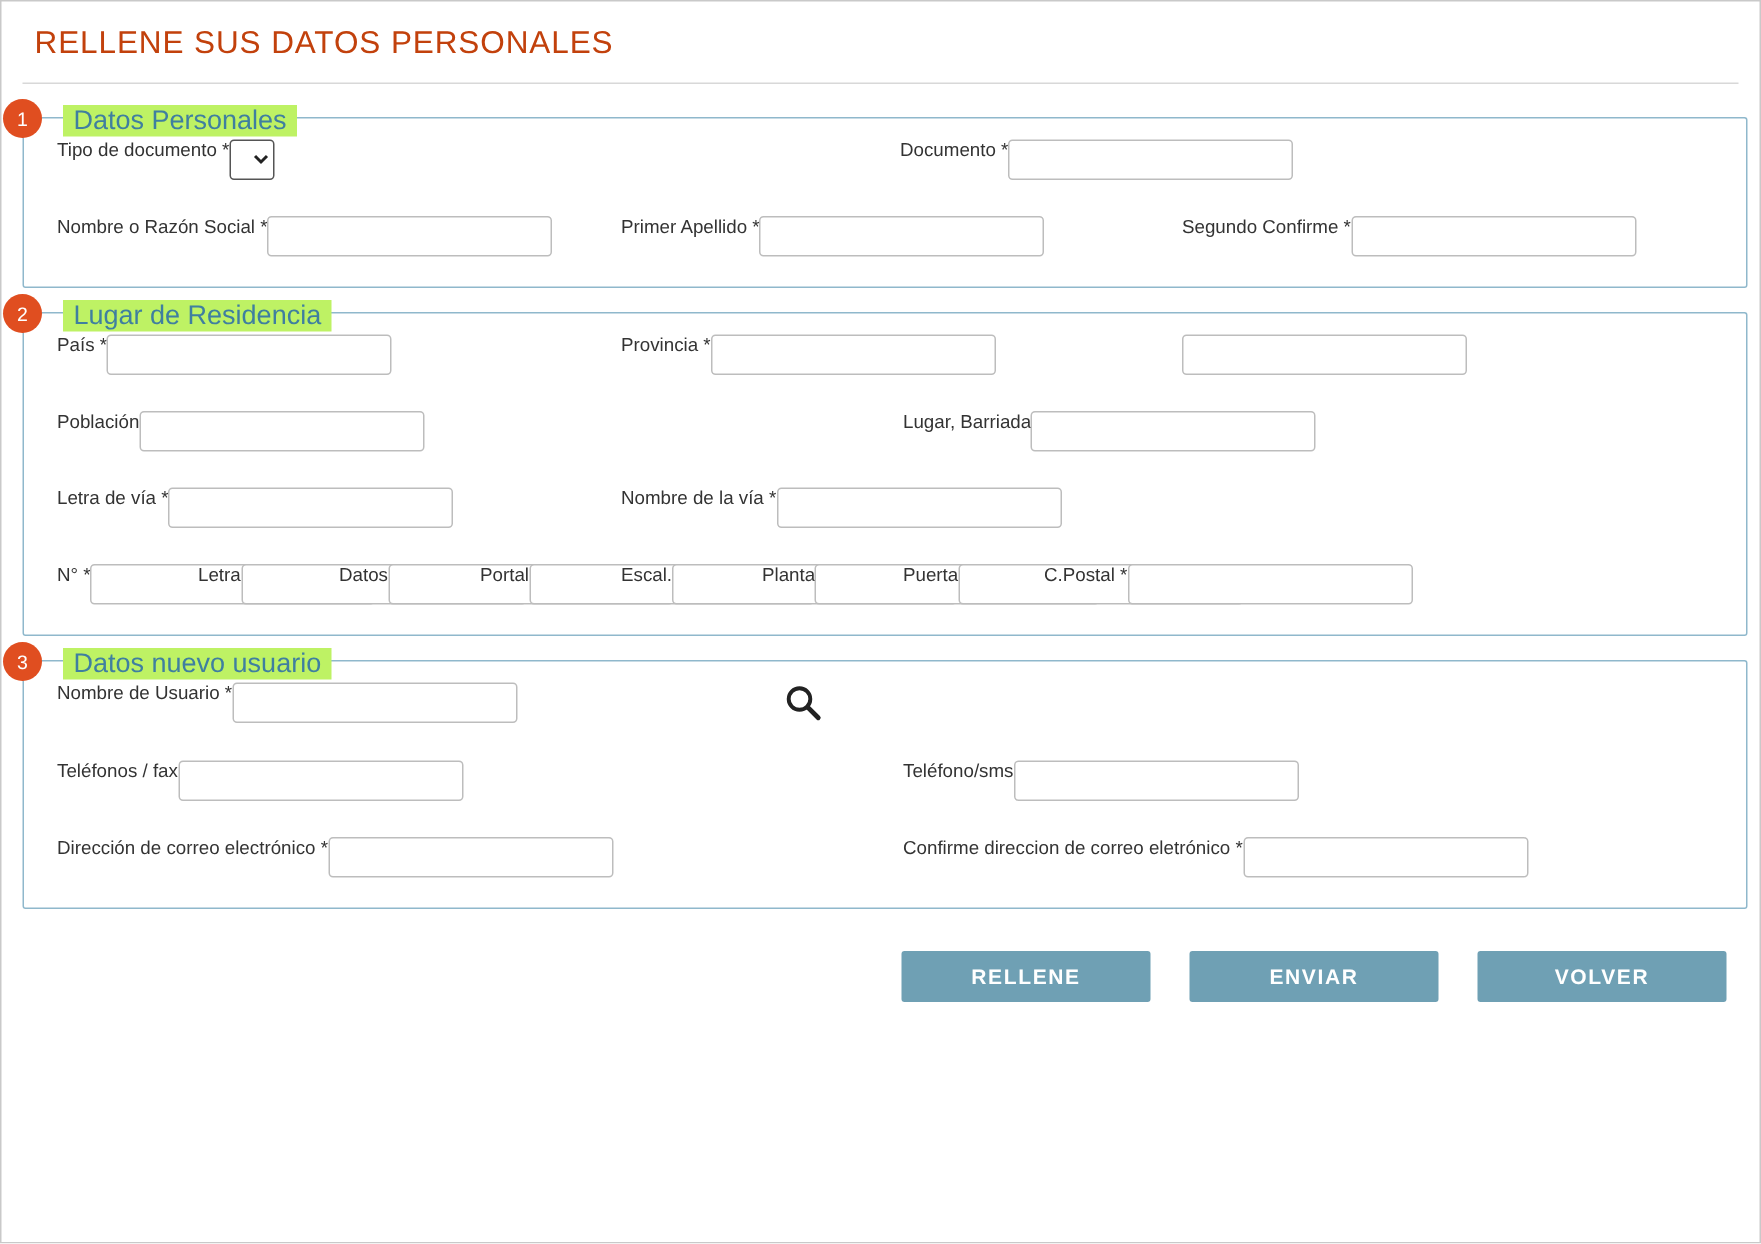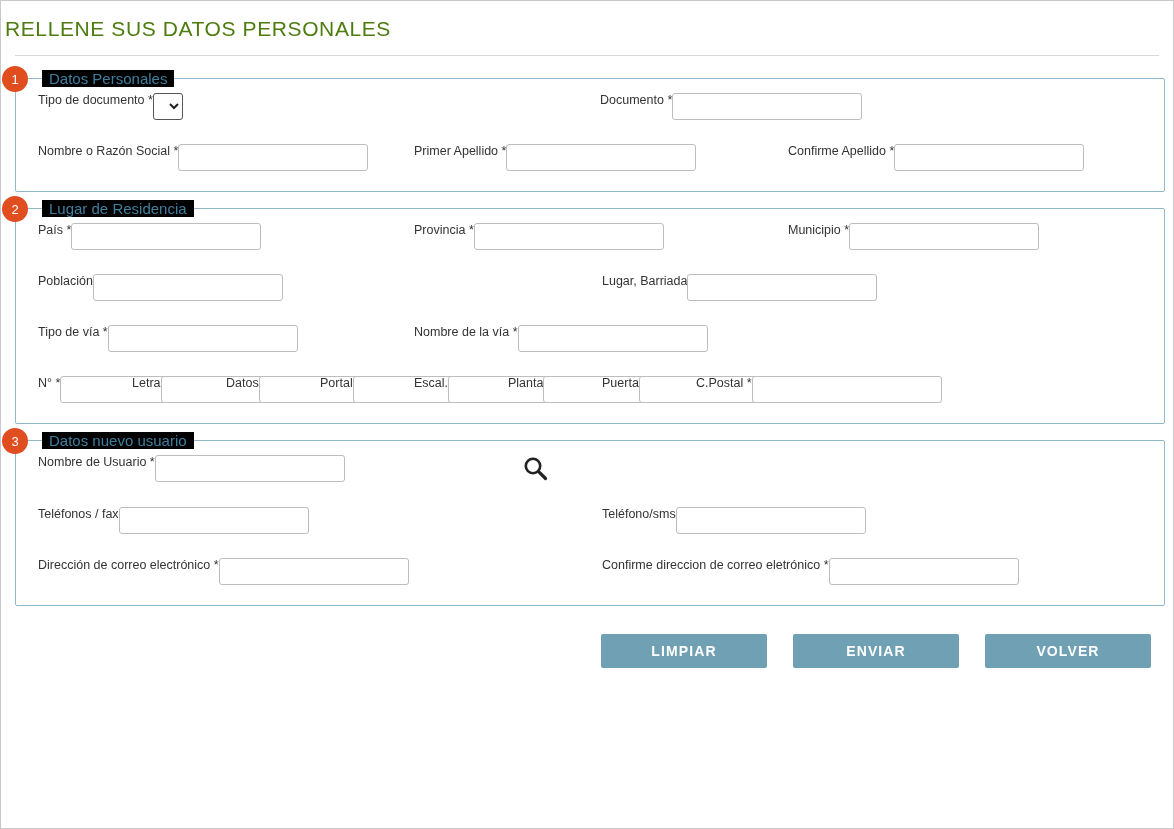--- a/index.html
+++ b/index.html
@@ -17,46 +17,46 @@
     position: relative;
     width: 1174px;
     height: 829px;
     box-sizing: border-box;
     border: 1px solid #c9c9c9;
     background: #ffffff;
   }
   .page-title {
     font-size: 21px;
     letter-spacing: 0.6px;
-    color: #4d7c0f;
-    padding: 16px 0 0 4px;
+    color: #c2410c;
+    padding: 16px 0 0 22px;
     font-weight: 400;
   }
   .title-rule {
     margin: 14px 14px 0 14px;
     border-bottom: 1px solid #d8d8d8;
   }
 
   
   .fieldset {
     position: relative;
     margin: 16px 14px 0 14px;
     border: 1px solid #8fb8cc;
     border-radius: 2px;
     padding: 14px 22px 18px 22px;
   }
   .fieldset.first { margin-top: 22px; }
   .legend {
     position: absolute;
     top: -9px;
     left: 26px;
-    background: #000000;
+    background: #bef264;
     padding: 0 7px;
     color: #3f7fa0;
-    font-size: 15px;
+    font-size: 18px;
   }
   .step-badge {
     position: absolute;
     left: -14px;
     top: -13px;
     width: 26px;
     height: 26px;
     border-radius: 13px;
     background: #e04e20;
     color: #ffffff;
@@ -183,59 +183,58 @@
     <div class="row">
       <div class="field w-nombre">
         <label>Nombre o Razón Social *</label>
         <input type="text" value="" style="">
       </div>
       <div class="field w-ap1">
         <label>Primer Apellido *</label>
         <input type="text" value="" style="">
       </div>
       <div class="field w-ap2">
-        <label>Confirme Apellido *</label>
+        <label>Segundo Confirme *</label>
         <input type="text" value="" style="">
       </div>
     </div>
   </fieldset>
 
   <fieldset class="fieldset">
     <div class="step-badge">2</div>
     <div class="legend">Lugar de Residencia</div>
 
     <div class="row">
       <div class="field w-pais">
         <label>País *</label>
         <input type="text" value="" style="">
       </div>
       <div class="field w-prov">
         <label>Provincia *</label>
         <input type="text" value="" style="">
       </div>
       <div class="field w-muni">
-        <label>Municipio *</label>
         <input type="text" value="" style="">
       </div>
     </div>
 
     <div class="row">
       <div class="field w-pobl">
         <label>Población</label>
         <input type="text" value="" style="">
       </div>
       <div class="field w-lugar">
         <label>Lugar, Barriada</label>
         <input type="text" value="" style="">
       </div>
     </div>
 
     <div class="row">
       <div class="field w-tipovia">
-        <label>Tipo de vía *</label>
+        <label>Letra de vía *</label>
         <input type="text" value="" style="">
       </div>
       <div class="field w-nomvia">
         <label>Nombre de la vía *</label>
         <input type="text" value="" style="">
       </div>
     </div>
 
     <div class="row smallrow">
       <div class="field w-small">
@@ -307,18 +306,18 @@
         <input type="text" value="" style="">
       </div>
       <div class="field w-mail">
         <label>Confirme direccion de correo eletrónico *</label>
         <input type="text" value="" style="">
       </div>
     </div>
   </fieldset>
 
   <div class="buttons">
-    <button class="btn">LIMPIAR</button>
+    <button class="btn">RELLENE</button>
     <button class="btn">ENVIAR</button>
     <button class="btn">VOLVER</button>
   </div>
 
 </div>
 
 </body></html>

